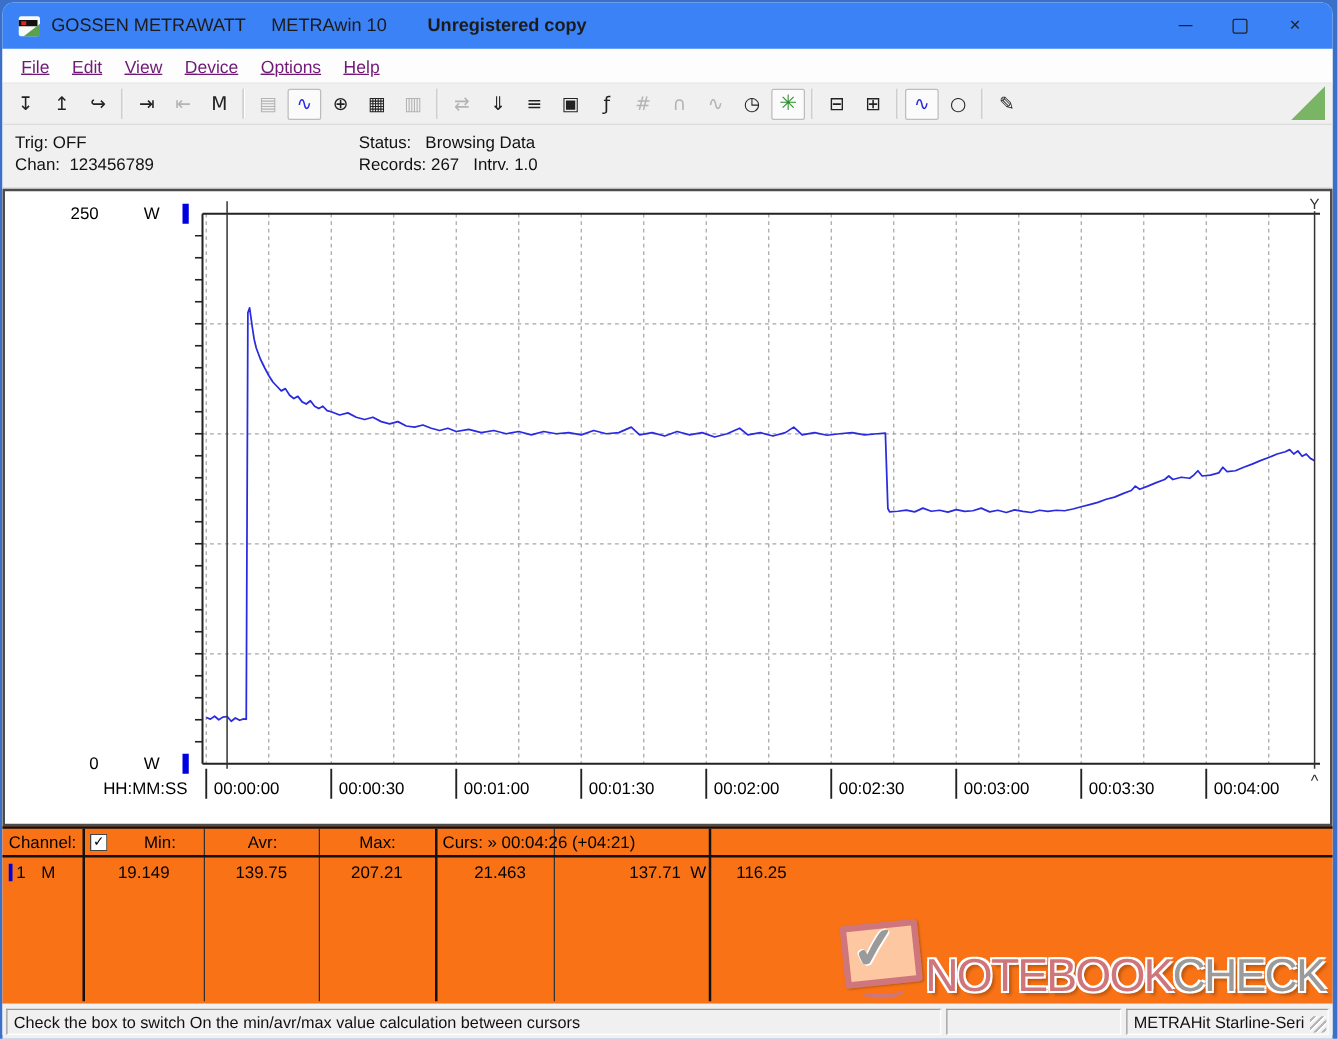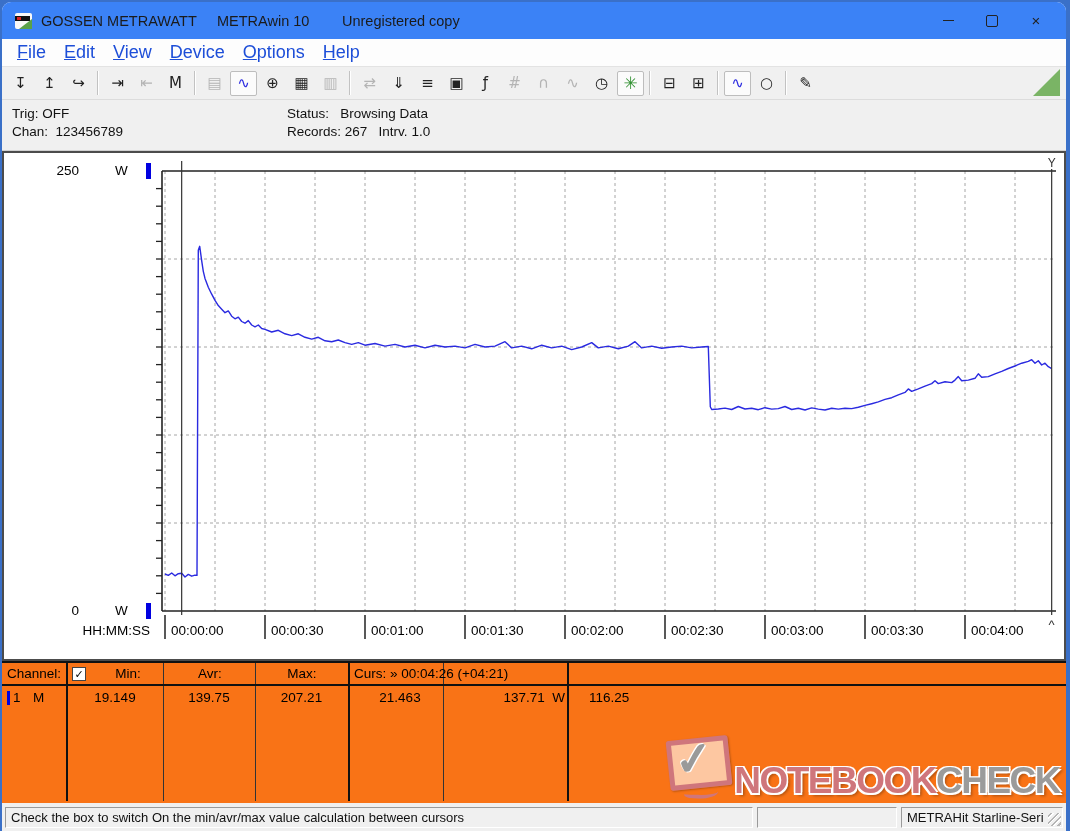--- a/index.html
+++ b/index.html
@@ -15,29 +15,29 @@
   .titlebar{
     height:37px;background:#3b82f6;border-radius:9px 9px 0 0;
     display:flex;align-items:center;font-size:14.5px;color:#1b1b1b;position:relative;
   }
   .appicon{width:17px;height:16px;margin:0 9px 0 13px;position:relative;background:#f8f8f8;border-radius:2px;}
   .appicon .band{position:absolute;left:0;top:3px;width:15px;height:5px;background:#111;}
   .appicon .dot{position:absolute;left:2px;top:4px;width:4px;height:3px;background:#d22;}
   .appicon .tri{position:absolute;right:0;bottom:0;width:0;height:0;border-left:13px solid transparent;border-bottom:10px solid #5aa14a;}
   .t-app{margin-right:0;}
   .t-doc{position:absolute;left:215px;}
-  .t-extra{position:absolute;left:340px;}
+  .t-extra{position:absolute;left:340px;font-weight:bold;}
   .winbtns{position:absolute;right:8px;top:0;height:37px;display:flex;align-items:center;}
   .wbtn{width:44px;height:30px;display:flex;align-items:center;justify-content:center;color:#222;}
   .wbtn .mini{width:11px;height:1.5px;background:#222;}
   .wbtn .maxi{width:10px;height:10px;border:1.4px solid #222;border-radius:2px;}
   .wbtn .clo{font-size:15px;line-height:1;}
   
   .menubar{height:27px;background:#fdfdfd;display:flex;align-items:center;padding-left:6px;border-bottom:1px solid #e3e3e3;}
-  .menu-item{display:inline-block;padding:3px 9px;font-size:18px;color:#1d4ed8;}
+  .menu-item{display:inline-block;padding:3px 9px;font-size:14px;color:#701a75;text-decoration:underline;}
   .menu-item::first-letter{text-decoration:underline;}
   
   .toolbar{height:32px;background:#f0f0f0;display:flex;align-items:center;padding-left:4px;border-bottom:1px solid #dcdcdc;position:relative;}
   .tbtn{width:27px;height:25px;margin:0 1px;border:1px solid transparent;background:transparent;
         display:flex;align-items:center;justify-content:center;font-size:15px;color:#222;padding:0;
         font-family:"DejaVu Sans", sans-serif;}
   .tbtn.pressed{background:#fbfbfb;border:1px solid #bdbdbd;border-radius:2px;}
   .tbtn.disabled{color:#b4b4b4;}
   .tbtn .g{pointer-events:none;}
   .tbtn.c-blue{color:#2a2ae0;}
@@ -71,21 +71,21 @@
   .sp3{flex:1 1 auto;position:relative;}
   .grip{position:absolute;right:1px;bottom:1px;width:13px;height:13px;
         background:repeating-linear-gradient(135deg,transparent 0 2px,#b5b5b5 2px 3.5px,#fff 3.5px 4.5px);}
   
   .watermark{position:absolute;right:6px;bottom:26px;display:flex;align-items:center;z-index:4;pointer-events:none;}
   .wm-mon{width:52px;height:40px;border:5px solid #cf767c;border-radius:3px;transform:rotate(-6deg);
           background:rgba(255,255,255,0.6);position:relative;box-shadow:1px 1px 2px rgba(0,0,0,.25);}
   .wm-mon .chk{position:absolute;left:2px;top:-12px;font-size:46px;font-weight:bold;color:#9a9a9a;
                text-shadow:1px 1px 0 #fff,-1px -1px 0 #fff;}
   .wm-mon .tail{position:absolute;left:8px;bottom:-16px;width:34px;height:10px;border-bottom:4px solid #cf767c;border-radius:0 0 60% 30%;transform:rotate(8deg);}
-  .wm-text{font-size:37px;font-weight:bold;letter-spacing:-1.5px;margin-left:4px;
+  .wm-text{font-size:37px;font-weight:normal;letter-spacing:-1.5px;margin-left:4px;
            text-shadow:1.5px 1.5px 0 #fff,-1.5px -1.5px 0 #fff,1.5px -1.5px 0 #fff,-1.5px 1.5px 0 #fff,3px 3px 3px rgba(0,0,0,.3);margin-top:36px;}
   .wm-red{color:#cf767c;}
   .wm-gray{color:#9b9b9b;}
 </style>
 </head>
 <body>
 
 <div class="window">
 
   <div class="titlebar">

